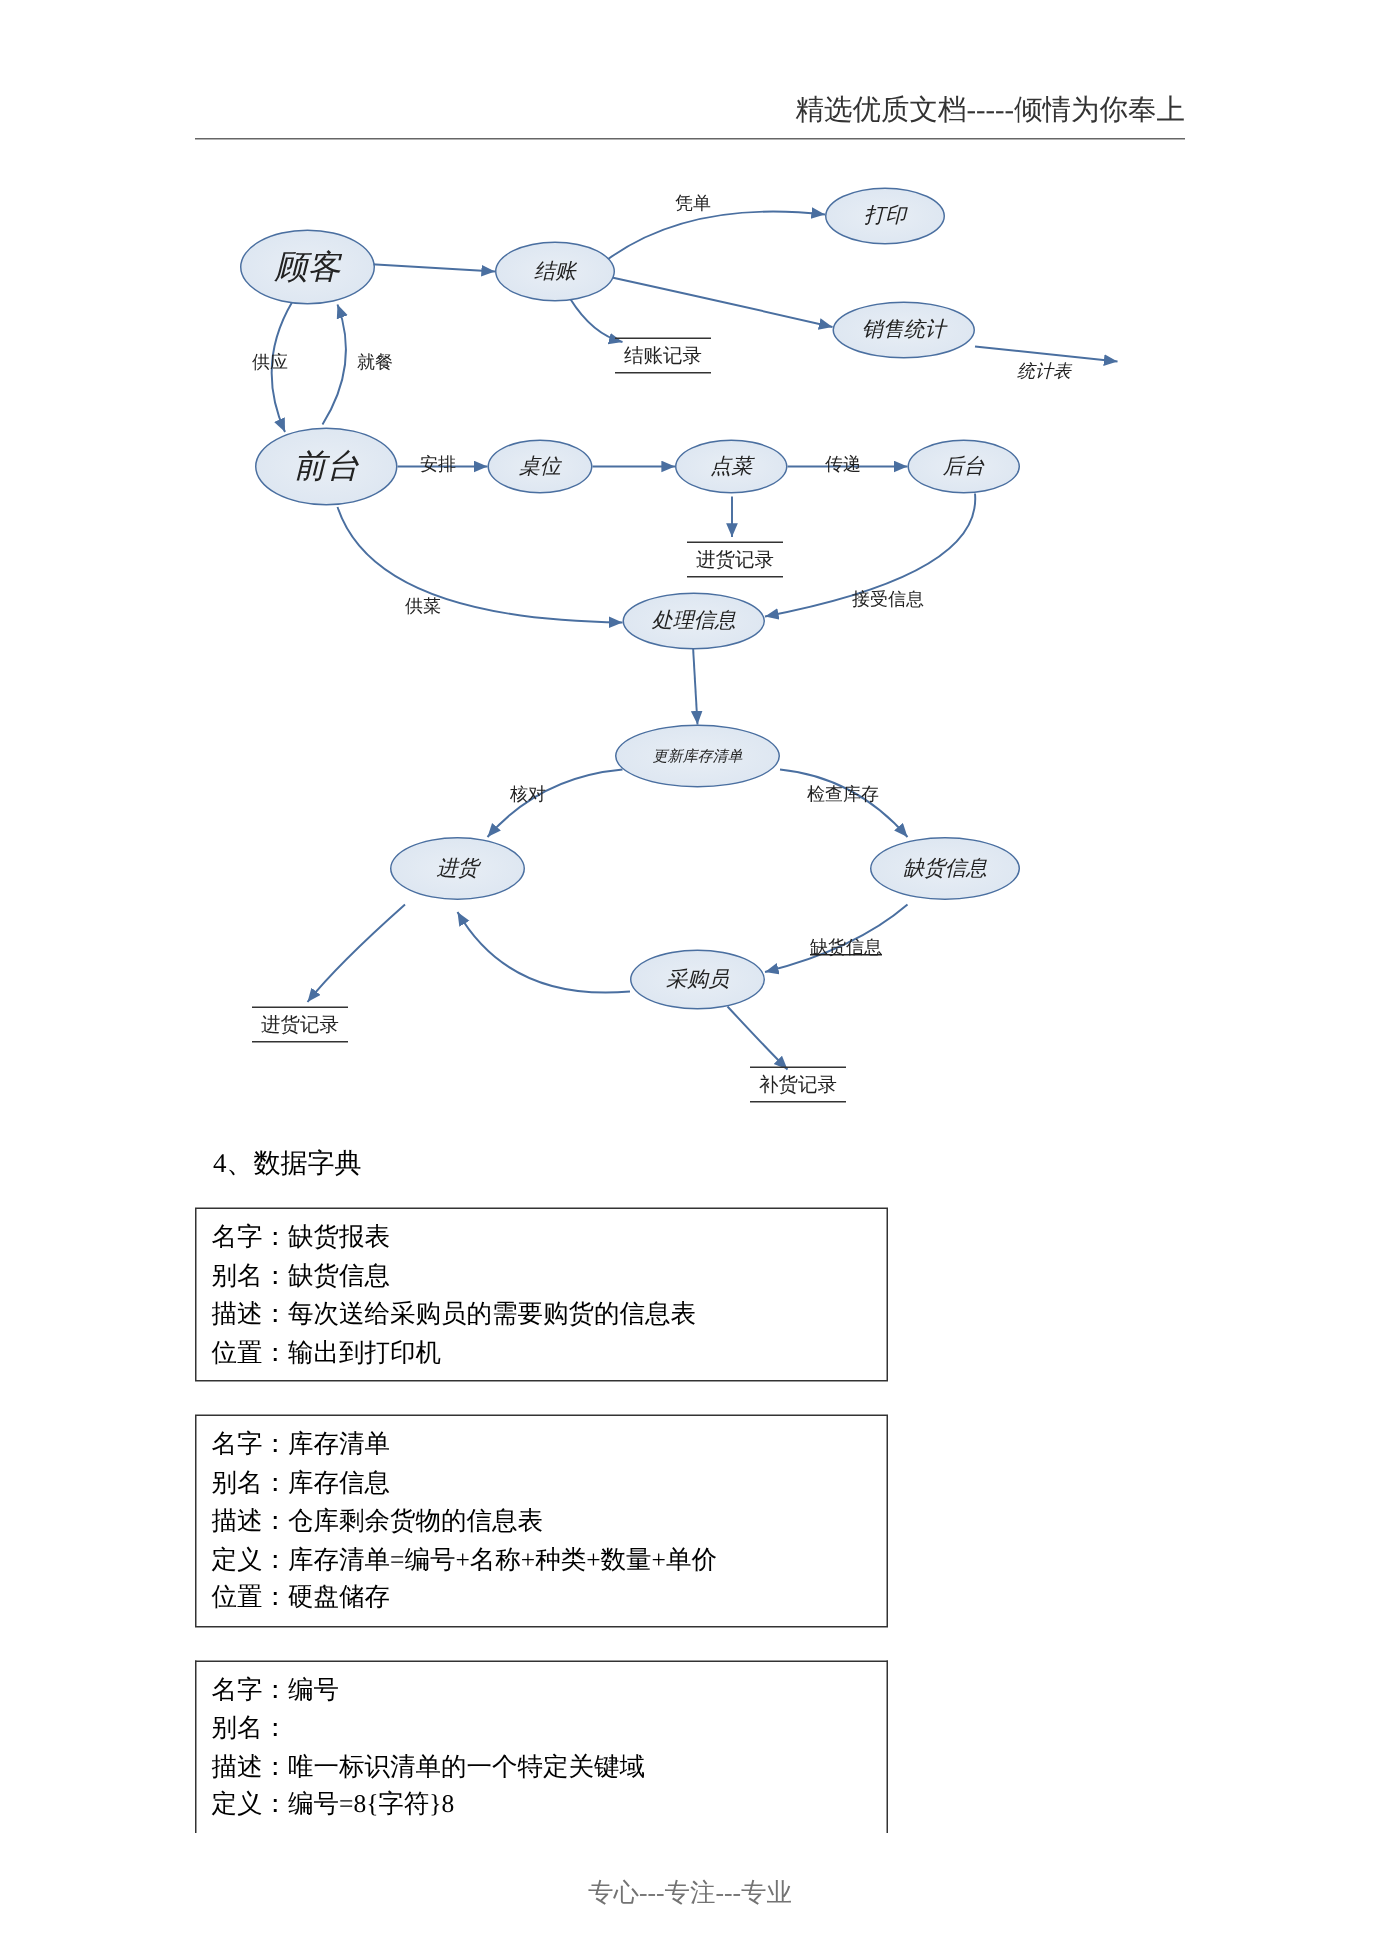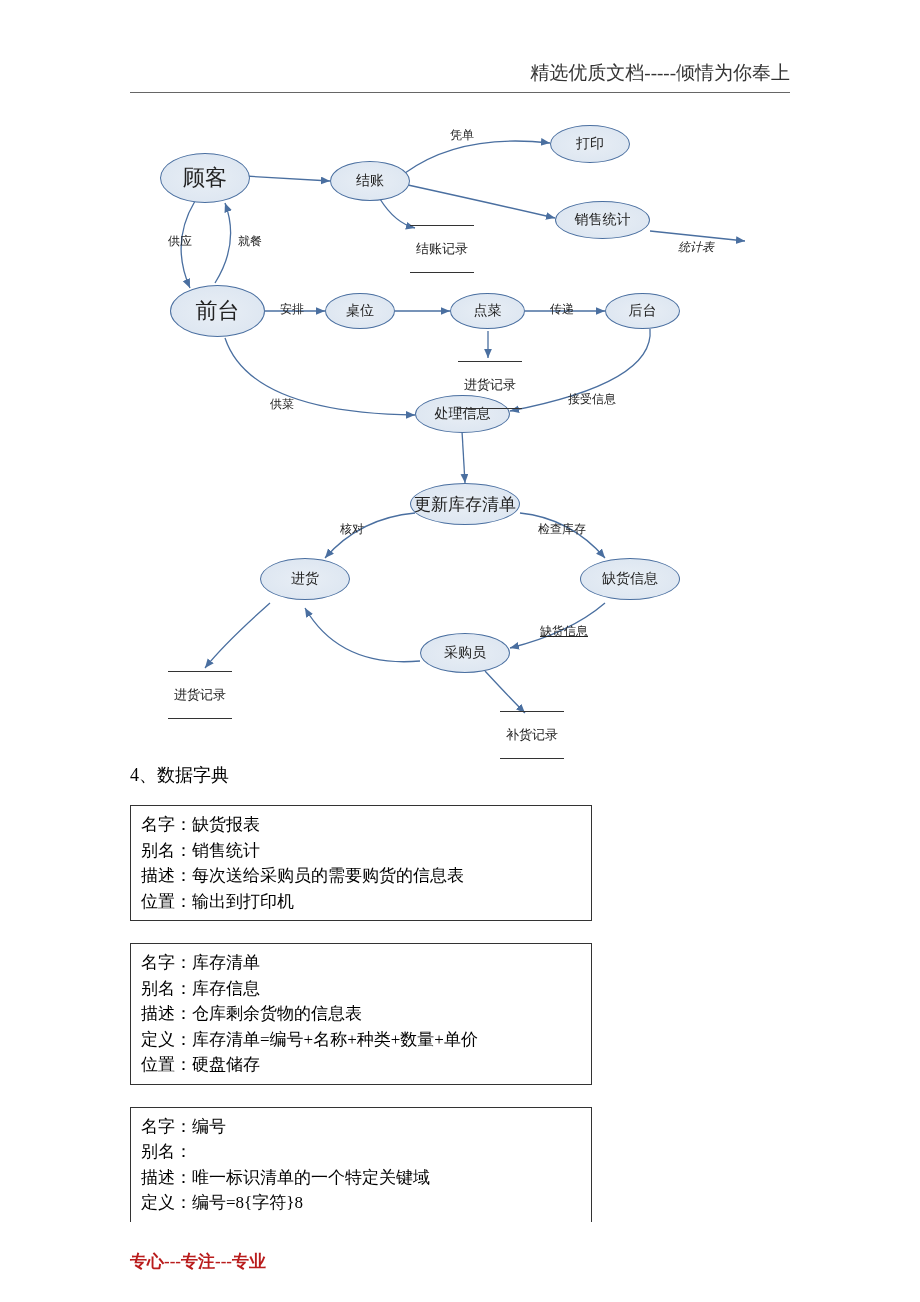--- a/index.html
+++ b/index.html
@@ -42,59 +42,59 @@
     border: 1px solid #4a6fa0;
     background: radial-gradient(ellipse at center, #e8eef5 0%, #dae4f0 100%);
     border-radius: 50%;
     display: flex;
     align-items: center;
     justify-content: center;
     text-align: left;
     font-size: 14px;
     color: #222;
     box-sizing: border-box;
+    font-style: italic;
   }
   .node.big { font-size: 22px; }
   .store {
     position: absolute;
     text-align: center;
     font-size: 13px;
     color: #222;
     border-top: 1px solid #333;
     border-bottom: 1px solid #333;
-    padding: 14px 6px;
+    padding: 2px 6px;
   }
   .edge-label {
     position: absolute;
     font-size: 12px;
     color: #222;
     white-space: nowrap;
   }
   .section-title {
     font-size: 18px;
-    margin: 10px 0 18px 0;
+    margin: 10px 0 18px 12px;
   }
   .dict-box {
     border: 1px solid #333;
     padding: 6px 10px;
     margin-bottom: 22px;
     width: 440px;
     font-size: 17px;
     line-height: 1.5;
   }
   .dict-box.noborder-bottom {
     border-bottom: none;
     margin-bottom: 0;
   }
   .footer {
-    text-align: left;
+    text-align: center;
     font-size: 17px;
     margin-top: 28px;
-    color: #b91c1c;
-    font-weight: bold;
+    color: #737373;
   }
 </style>
 </head>
 <body>
 
 <div class="page">
   <div class="header">精选优质文档-----倾情为你奉上</div>
   <div class="header-rule"></div>
 
   <div class="diagram-wrap">
@@ -149,21 +149,21 @@
 
     <div class="node big" style="left:30px; top:40px; width:90px; height:50px;">顾客</div>
     <div class="node" style="left:200px; top:48px; width:80px; height:40px;">结账</div>
     <div class="node" style="left:420px; top:12px; width:80px; height:38px;">打印</div>
     <div class="node" style="left:425px; top:88px; width:95px; height:38px;">销售统计</div>
     <div class="node big" style="left:40px; top:172px; width:95px; height:52px;">前台</div>
     <div class="node" style="left:195px; top:180px; width:70px; height:36px;">桌位</div>
     <div class="node" style="left:320px; top:180px; width:75px; height:36px;">点菜</div>
     <div class="node" style="left:475px; top:180px; width:75px; height:36px;">后台</div>
     <div class="node" style="left:285px; top:282px; width:95px; height:38px;">处理信息</div>
-    <div class="node" style="left:280px; top:370px; width:110px; height:42px; font-size:17px;">更新库存清单</div>
+    <div class="node" style="left:280px; top:370px; width:110px; height:42px; font-size:10px;">更新库存清单</div>
     <div class="node" style="left:130px; top:445px; width:90px; height:42px;">进货</div>
     <div class="node" style="left:450px; top:445px; width:100px; height:42px;">缺货信息</div>
     <div class="node" style="left:290px; top:520px; width:90px; height:40px;">采购员</div>
 
     <div class="store" style="left:280px; top:112px;">结账记录</div>
     <div class="store" style="left:328px; top:248px;">进货记录</div>
     <div class="store" style="left:38px; top:558px;">进货记录</div>
     <div class="store" style="left:370px; top:598px;">补货记录</div>
 
     <div class="edge-label" style="left:320px; top:14px;">凭单</div>
@@ -176,21 +176,21 @@
     <div class="edge-label" style="left:438px; top:278px;">接受信息</div>
     <div class="edge-label" style="left:210px; top:408px;">核对</div>
     <div class="edge-label" style="left:408px; top:408px;">检查库存</div>
     <div class="edge-label" style="left:410px; top:510px;text-decoration:underline;">缺货信息</div>
   </div>
 
   <div class="section-title">4、数据字典</div>
 
   <div class="dict-box">
     <div>名字：缺货报表</div>
-    <div>别名：销售统计</div>
+    <div>别名：缺货信息</div>
     <div>描述：每次送给采购员的需要购货的信息表</div>
     <div>位置：输出到打印机</div>
   </div>
 
   <div class="dict-box">
     <div>名字：库存清单</div>
     <div>别名：库存信息</div>
     <div>描述：仓库剩余货物的信息表</div>
     <div>定义：库存清单=编号+名称+种类+数量+单价</div>
     <div>位置：硬盘储存</div>

